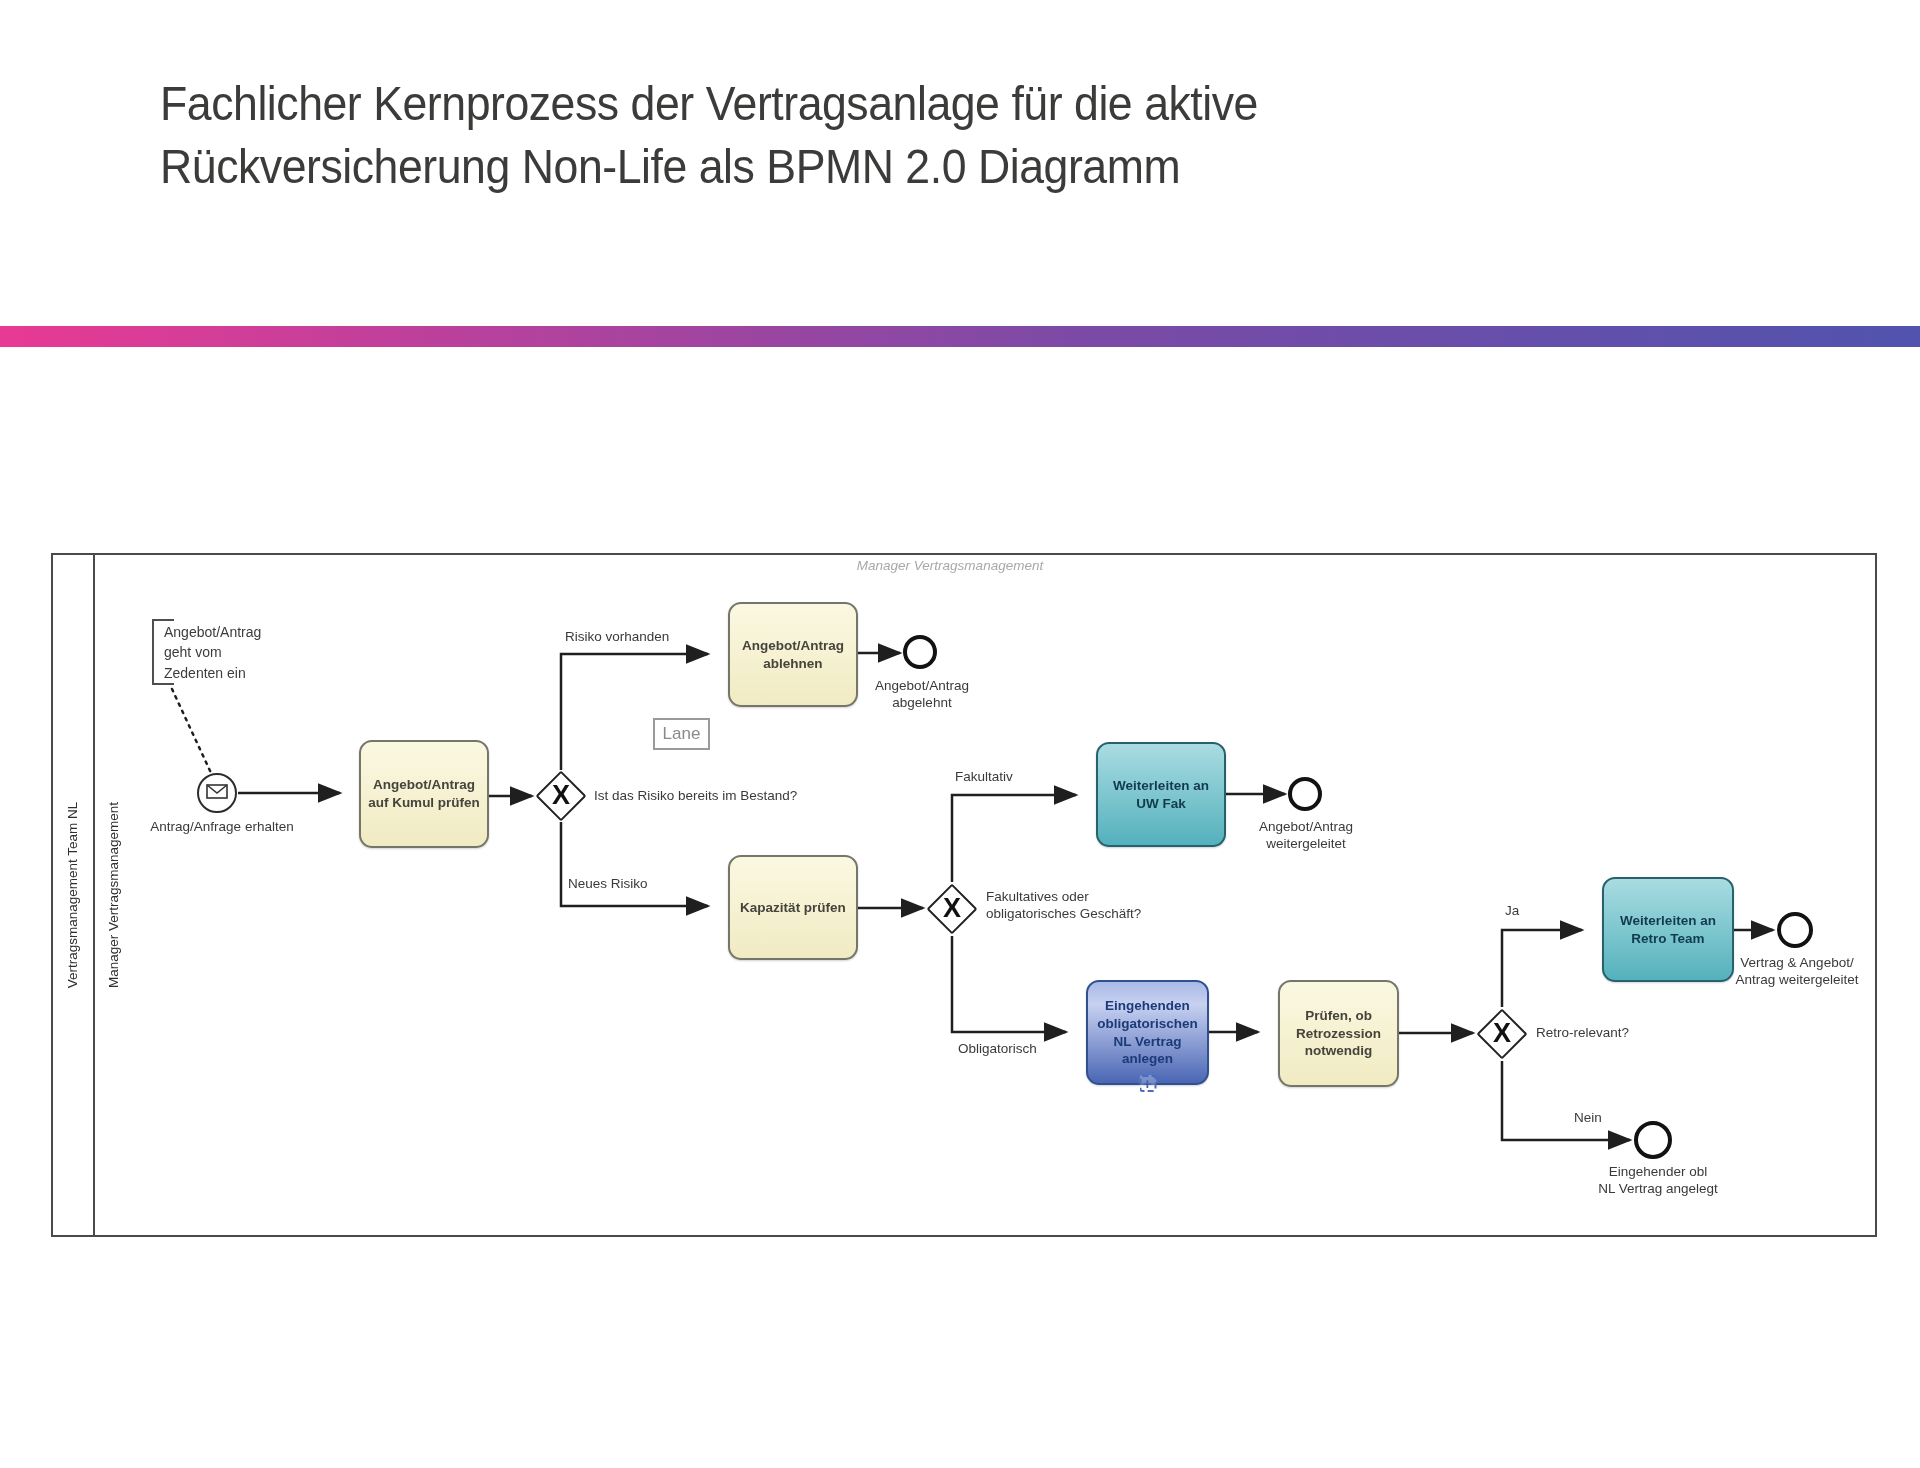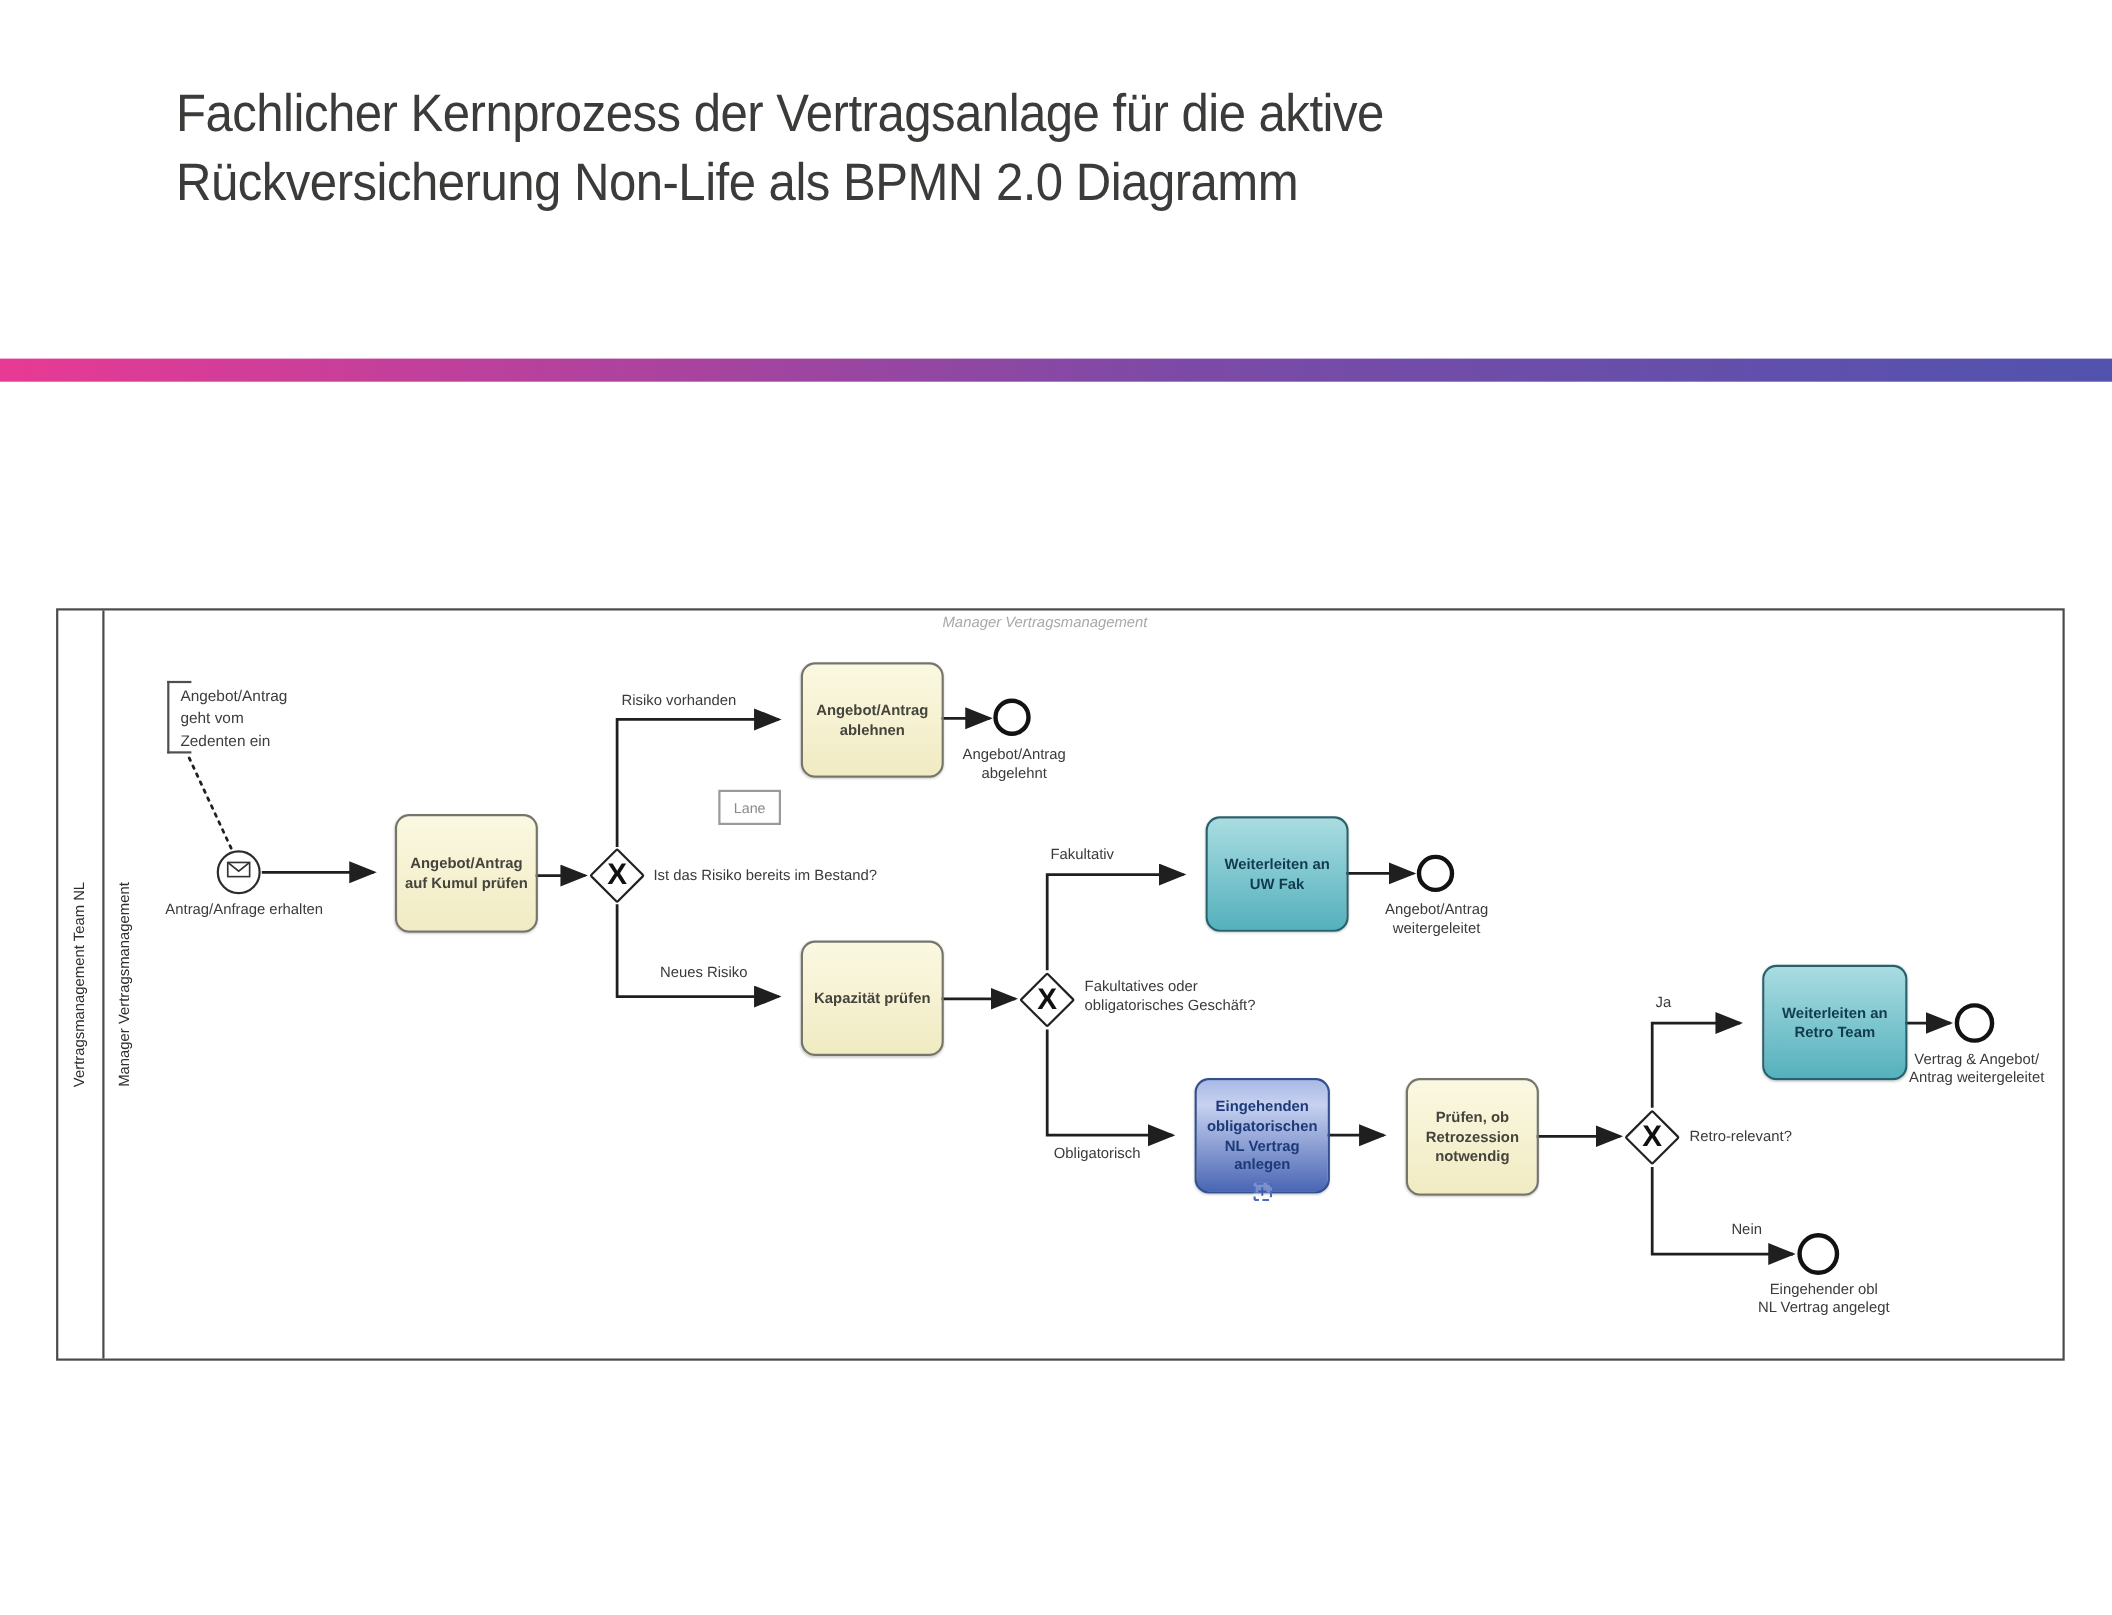--- a/index.html
+++ b/index.html
@@ -25,21 +25,21 @@
     border:2px solid #4a4a4a; box-sizing:border-box; background:#fff; }
   .pool-band { position:absolute; left:0; top:0; bottom:0; width:40px;
     border-right:2px solid #4a4a4a; }
   .v-label { position:absolute; transform:translate(-50%,-50%) rotate(-90deg);
     white-space:nowrap; font-size:13.5px; color:#2e2e2e; }
   .pool-header-label { position:absolute; left:950px; top:558px;
     transform:translateX(-50%); font-style:italic; font-size:13.5px; color:#a8a8a8; }
   .lane-tag { position:absolute; left:653px; top:718px; width:57px; height:32px;
     border:2px solid #9a9a9a; box-sizing:border-box; background:#fff;
     display:flex; align-items:center; justify-content:center;
-    font-size:13px; color:#8a8a8a; }
+    font-size:17px; color:#8a8a8a; }
 
   
   svg.connectors { position:absolute; left:0; top:0; pointer-events:none; }
 
   
   .annot-bracket { position:absolute; left:152px; top:619px; width:22px; height:66px;
     border-left:2.5px solid #4f4f4f; border-top:2.5px solid #4f4f4f;
     border-bottom:2.5px solid #4f4f4f; box-sizing:border-box; }
   .annot-text { position:absolute; left:164px; top:622px; font-size:14px;
     color:#3c3c3c; line-height:1.45; }
@@ -209,21 +209,21 @@
   </div>
 
   <div class="event end" style="left:1634px; top:1121px; width:38px; height:38px;"></div>
   <div class="evt-label" style="left:1658px; top:1163px;">
     <span>Eingehender obl</span><br>
     <span>NL Vertrag angelegt</span>
   </div>
 
   <div class="flow-label" style="left:565px; top:629px;">Risiko vorhanden</div>
   <div class="flow-label" style="left:594px; top:788px;">Ist das Risiko bereits im Bestand?</div>
-  <div class="flow-label" style="left:600px; top:876px;">Neues Risiko</div>
+  <div class="flow-label" style="left:568px; top:876px;">Neues Risiko</div>
   <div class="flow-label" style="left:955px; top:769px;">Fakultativ</div>
   <div class="flow-label" style="left:986px; top:889px;">
     <span>Fakultatives oder</span><br>
     <span>obligatorisches Geschäft?</span>
   </div>
   <div class="flow-label" style="left:958px; top:1041px;">Obligatorisch</div>
   <div class="flow-label" style="left:1505px; top:903px;">Ja</div>
   <div class="flow-label" style="left:1536px; top:1025px;">Retro-relevant?</div>
   <div class="flow-label" style="left:1574px; top:1110px;">Nein</div>
 

